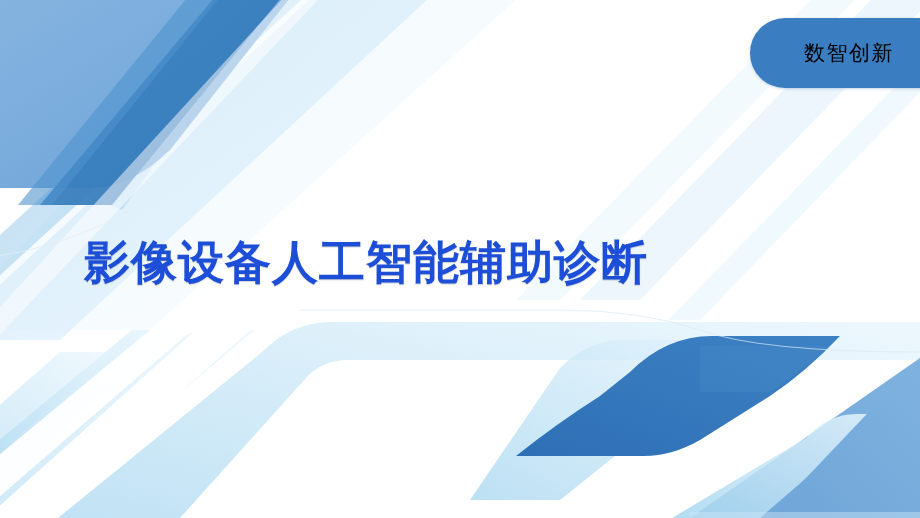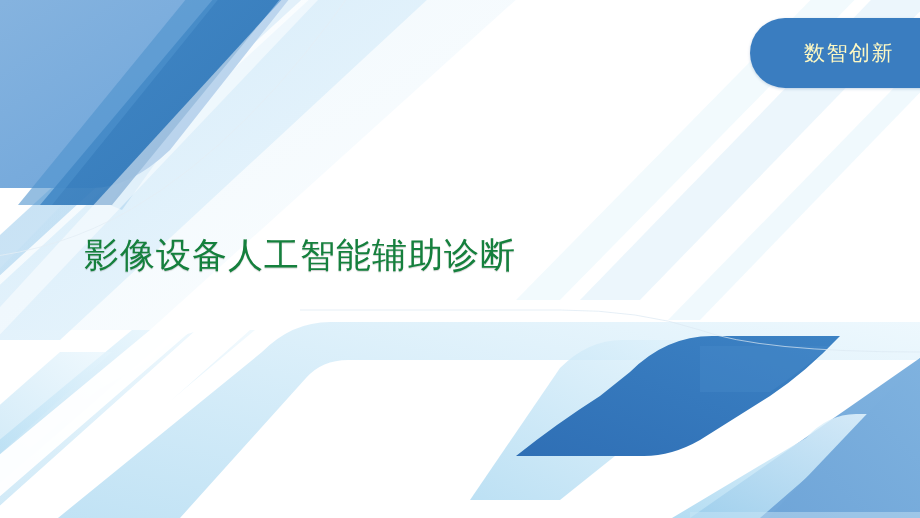--- a/index.html
+++ b/index.html
@@ -35,34 +35,34 @@
     box-shadow: 0 1px 3px rgba(40,90,150,0.25);
     display: flex;
     flex-direction: column;
     align-items: center;
     justify-content: center;
     box-sizing: border-box;
     padding-left: 18px;
     padding-right: 10px;
   }
   .badge-line {
-    color: #fef9c3;
+    color: #000000;
     font-size: 21px;
     line-height: 1.32;
     letter-spacing: 1.5px;
     white-space: nowrap;
     font-weight: 400;
   }
   #title {
     position: absolute;
     left: 84px;
     top: 232px;
-    font-size: 35px;
-    font-weight: normal;
-    color: #15803d;
+    font-size: 46px;
+    font-weight: bold;
+    color: #1d4ed8;
     letter-spacing: 1px;
     white-space: nowrap;
     text-shadow: 0 1px 1px rgba(0,0,0,0.18);
   }
 </style>
 </head>
 <body>
 
 <div id="slide">
 

